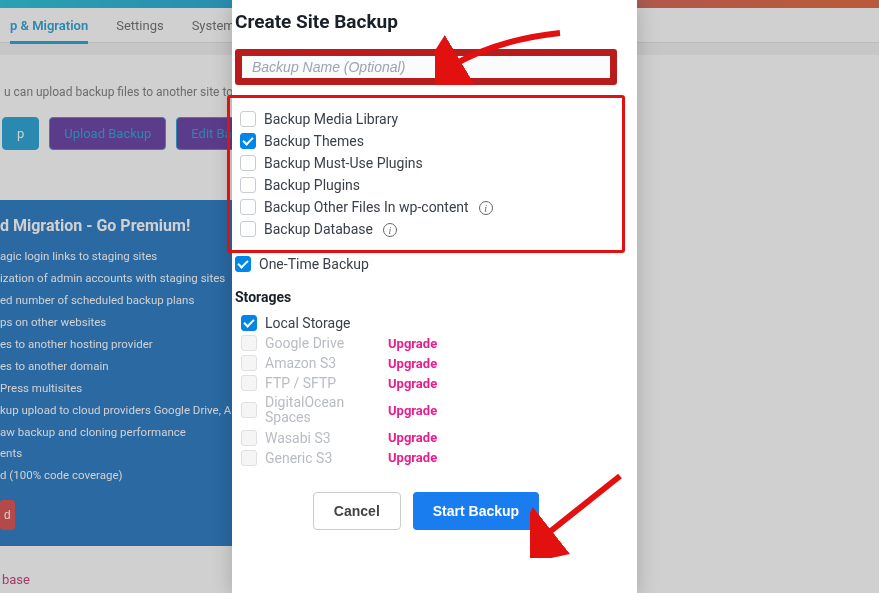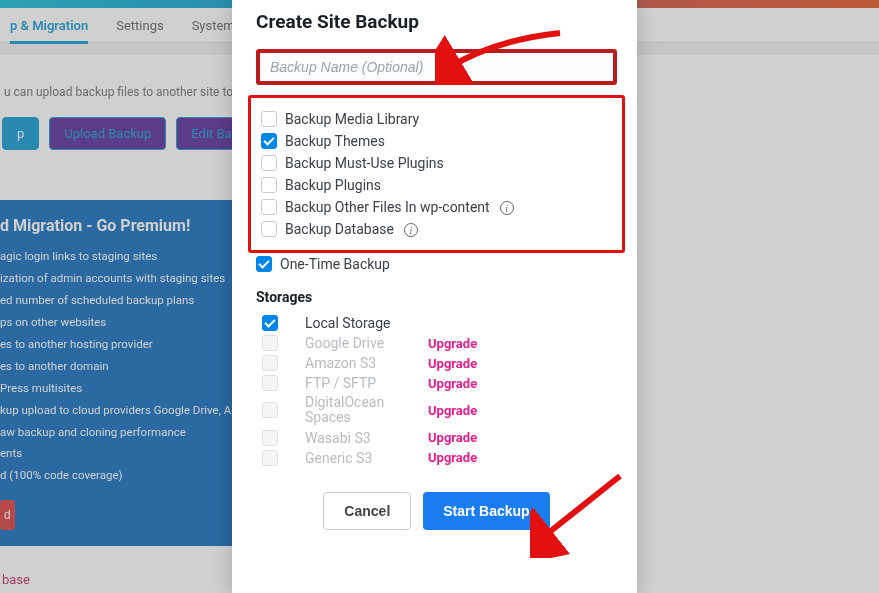--- a/index.html
+++ b/index.html
@@ -71,28 +71,28 @@
       color: #be185d;
       font-size: 13px;
     }
     .modal {
       position: absolute;
       left: 232px; top: 0;
       width: 405px;
       height: 593px;
       background: #fff;
       z-index: 10;
-      padding: 10px 20px 20px 24px;
+      padding: 10px 20px 20px 3px;
       box-shadow: 0 4px 20px rgba(0,0,0,0.2);
     }
     .modal h2 { font-size: 19px; font-weight: 700; color: #1a2028; margin-bottom: 16px; }
     .backup-name {
       width: 100%;
       height: 36px;
-      border: 4px solid #b91c1c;
+      border: 7px solid #b91c1c;
       border-radius: 3px;
       padding: 0 10px;
       font-size: 14px;
       background: #fafbfc;
       color: #be185d;
       font-style: italic;
     }
     .backup-name::placeholder { color: #9ba5af; font-style: italic; }
     .red-box {
       border: 3px solid #e31010;
@@ -147,21 +147,21 @@
       margin-left: 2px;
     }
     .section-title { font-weight: 700; font-size: 14px; color: #1a2028; margin: 14px 0 8px 0; }
     .storage-row {
       display: flex;
       align-items: center;
       padding: 2px 6px;
       font-size: 14px;
       gap: 8px;
     }
-    .storage-row .label { color: #b8bcc2; width: 115px; margin-left: 19px; }
+    .storage-row .label { color: #b8bcc2; width: 115px; }
     .storage-row .label.enabled { color: #3a414a; }
     .upgrade-link { color: #e91e8c; font-weight: 700; font-size: 13px; }
     .modal-footer {
       display: flex;
       gap: 12px;
       justify-content: center;
       margin-top: 24px;
     }
     .btn {
       padding: 10px 20px;

